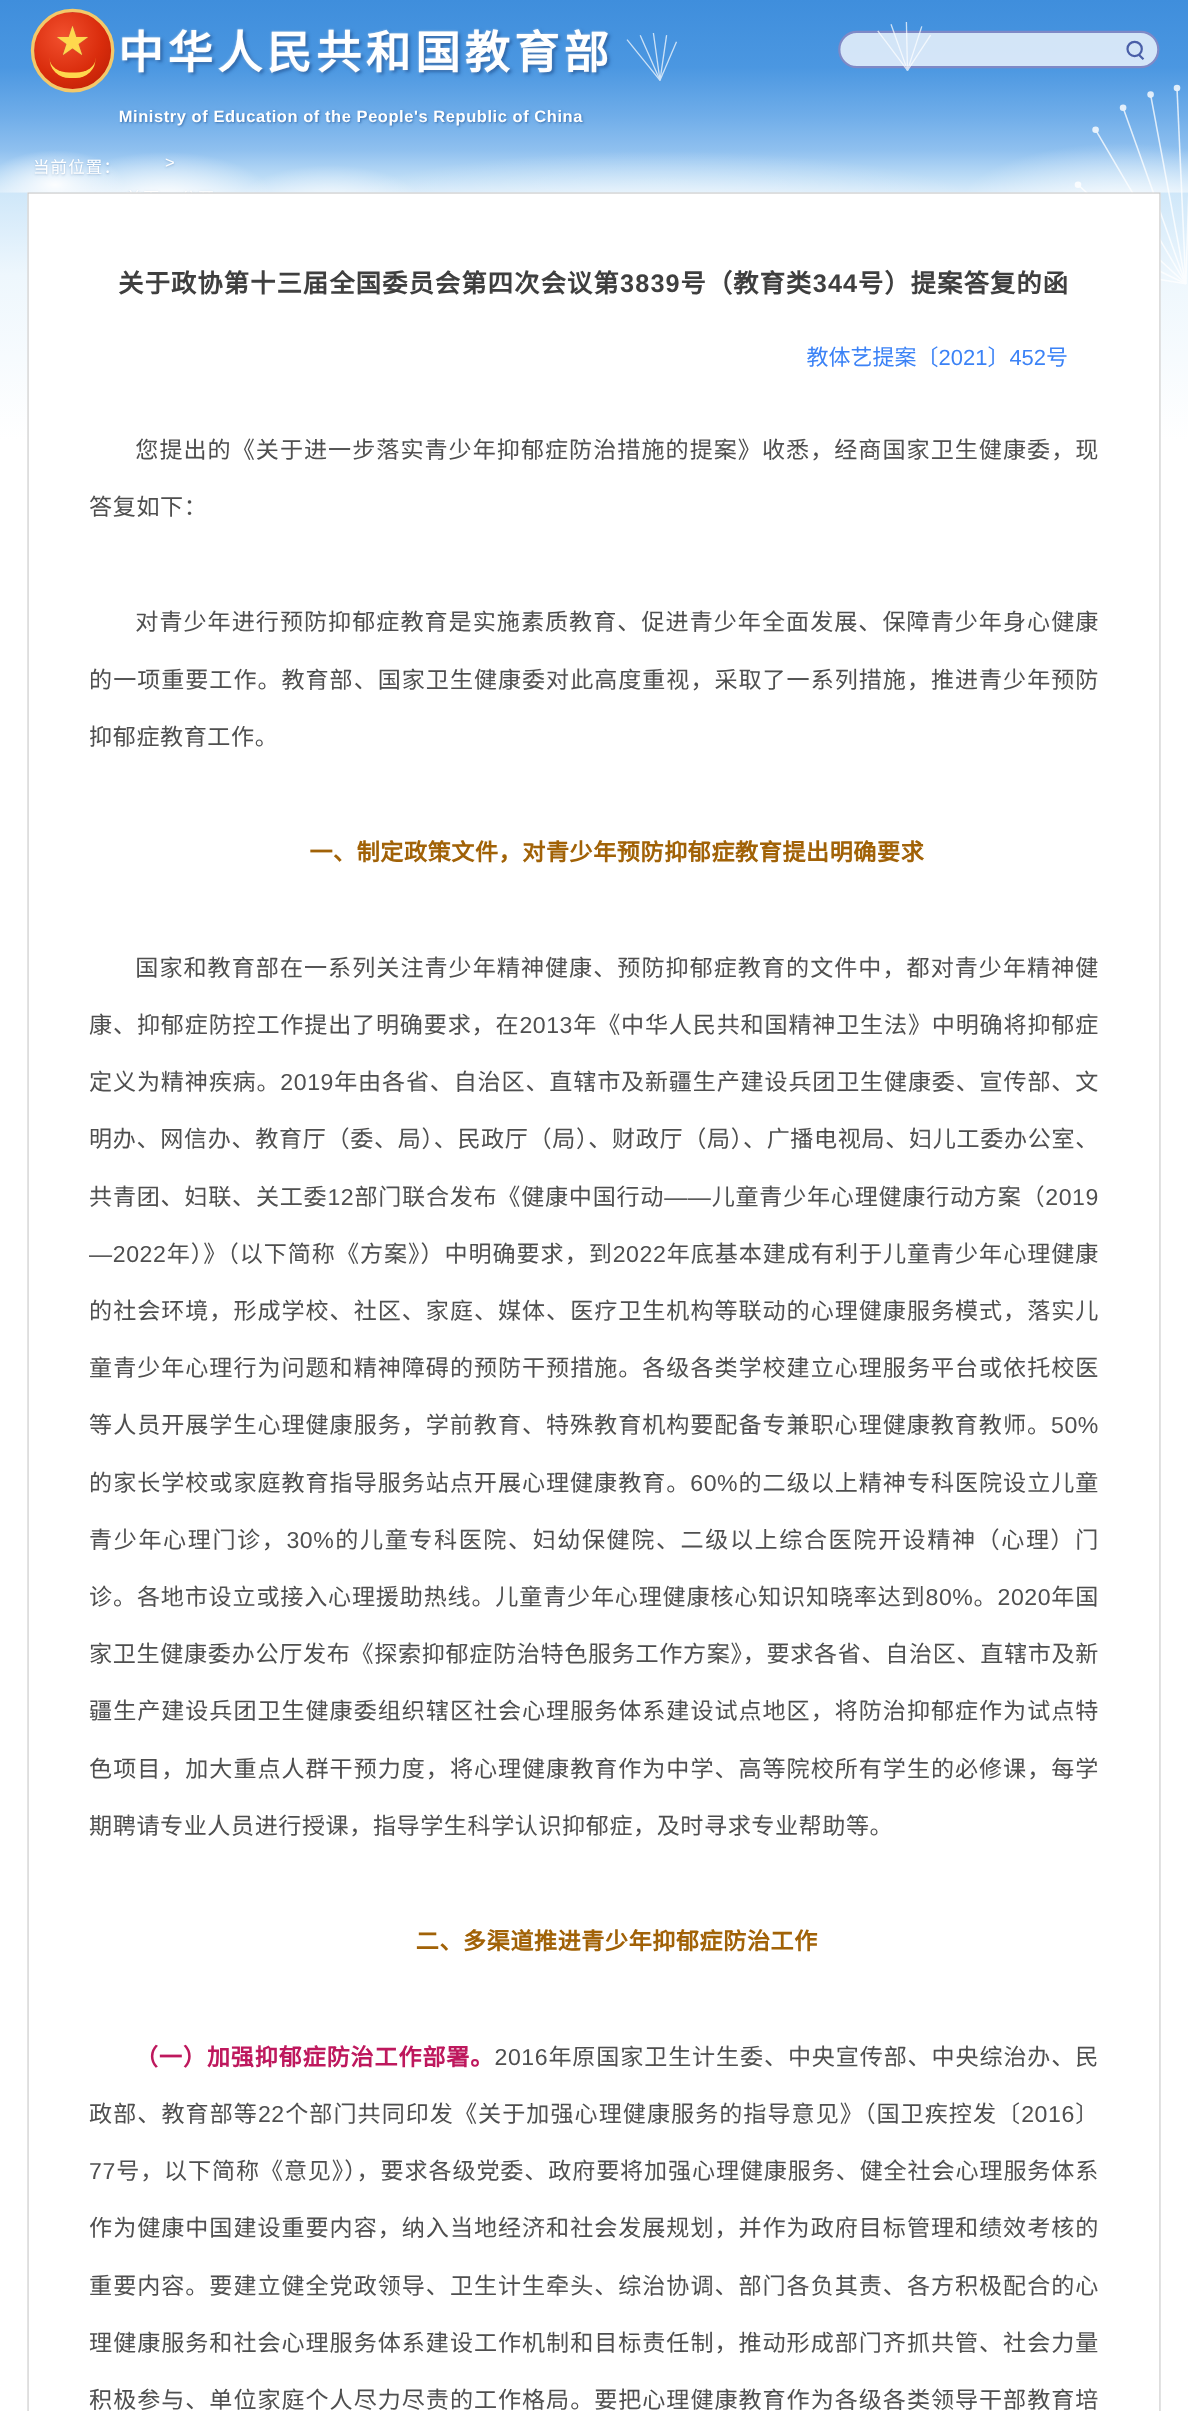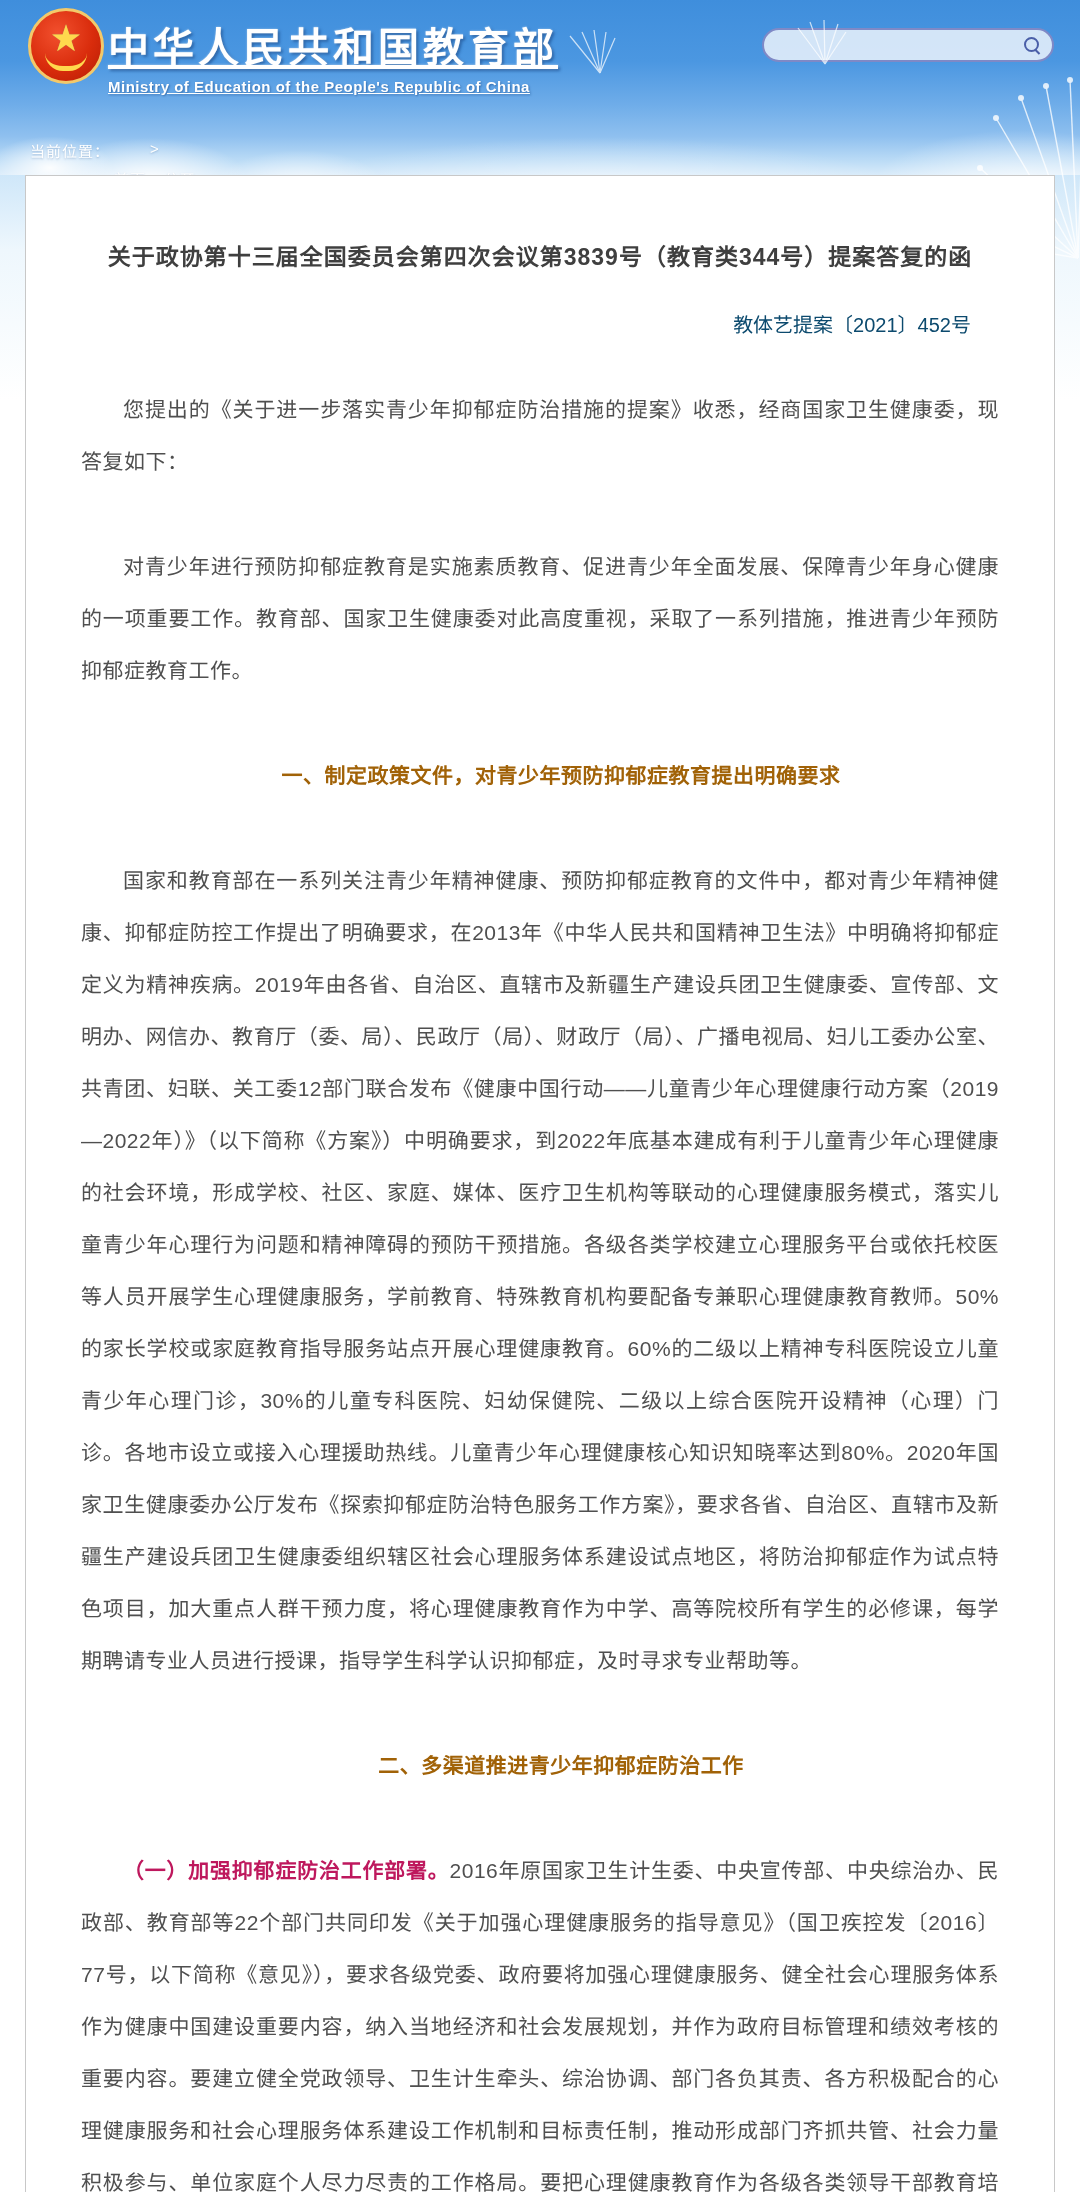--- a/index.html
+++ b/index.html
@@ -22,24 +22,24 @@
        radial-gradient(200px 80px at 1020px 190px, rgba(255,255,255,.8) 0%, rgba(255,255,255,0) 75%); }
 
   .emblem { position:absolute; left:28px; top:8px; width:76px; height:76px; border-radius:50%;
      background:radial-gradient(circle at 38% 32%, #f2502e 0%, #d92c0c 55%, #b51c04 100%);
      border:3px solid #f3c96a; display:flex; align-items:center; justify-content:center; }
   .emblem .star { color:#ffd84d; font-size:30px; line-height:1; margin-top:-14px;
      text-shadow:0 0 1px #a96; }
   .emblem::after { content:""; position:absolute; left:14px; right:14px; bottom:10px; height:16px;
      border-bottom:5px solid #ffd84d; border-radius:0 0 18px 18px; }
 
-  .brand { position:absolute; left:108px; top:14px; color:#fff;text-decoration:underline; }
+  .brand { position:absolute; left:108px; top:14px; color:#fff; }
   .brand .cn { font-size:41px; font-weight:bold; letter-spacing:4px;
      text-shadow:2px 2px 3px rgba(24,74,138,.65), 0 0 2px rgba(255,255,255,.6); }
-  .brand .en { font-size:15px; font-weight:bold; margin-top:4px; letter-spacing:.5px;
+  .brand .en { font-size:15px; font-weight:bold; margin-top:24px; letter-spacing:.5px;
      text-shadow:1px 1px 2px rgba(24,74,138,.6); }
 
   .search-box { position:absolute; right:26px; top:28px; width:292px; height:34px;
      background:rgba(236,243,252,.85); border:2px solid #7f89c6; border-radius:17px;
      display:flex; align-items:center; padding:0 10px 0 16px; }
   .search-box input { flex:1; border:none; outline:none; background:transparent;
      font-size:14px; color:#334; font-family:"Liberation Sans",sans-serif; }
   .search-icon { position:relative; width:20px; height:20px; flex:0 0 20px; cursor:pointer; }
   .search-icon::before { content:""; position:absolute; left:2px; top:2px; width:11px; height:11px;
      border:2px solid #4a5fa8; border-radius:50%; }
@@ -52,21 +52,21 @@
   .breadcrumb { position:absolute; left:30px; top:140px; color:#fff; font-size:15px;
      letter-spacing:1px; text-shadow:0 1px 2px rgba(80,120,170,.4); display:flex; gap:4px; }
   .breadcrumb a { color:#fff; text-decoration:none; cursor:pointer;margin-top:28px; }
 
   
   .card { position:relative; margin:0 25px; min-height:2017px; background:#fff;
      border:1px solid #c8c8c8; padding:62px 55px 110px; }
 
   .doc-title { text-align:center; font-size:23px; font-weight:bold; color:#3f3f3f;
      letter-spacing:1px; margin-bottom:37px; }
-  .doc-number { text-align:right; padding-right:28px; font-size:20px; color:#0c4a6e;
+  .doc-number { text-align:right; padding-right:28px; font-size:20px; color:#3b82f6;
      margin-bottom:46px; }
 
   .doc-body p { font-size:21px; color:#4f4f4f; line-height:52px; text-indent:2em;
      text-align:justify; margin-bottom:53px; letter-spacing:.5px; }
   .doc-body p.heading { font-weight:bold; color:#a16207; text-align:center; }
   .doc-body p b { color:#be185d; }
 </style>
 </head>
 <body>
 

